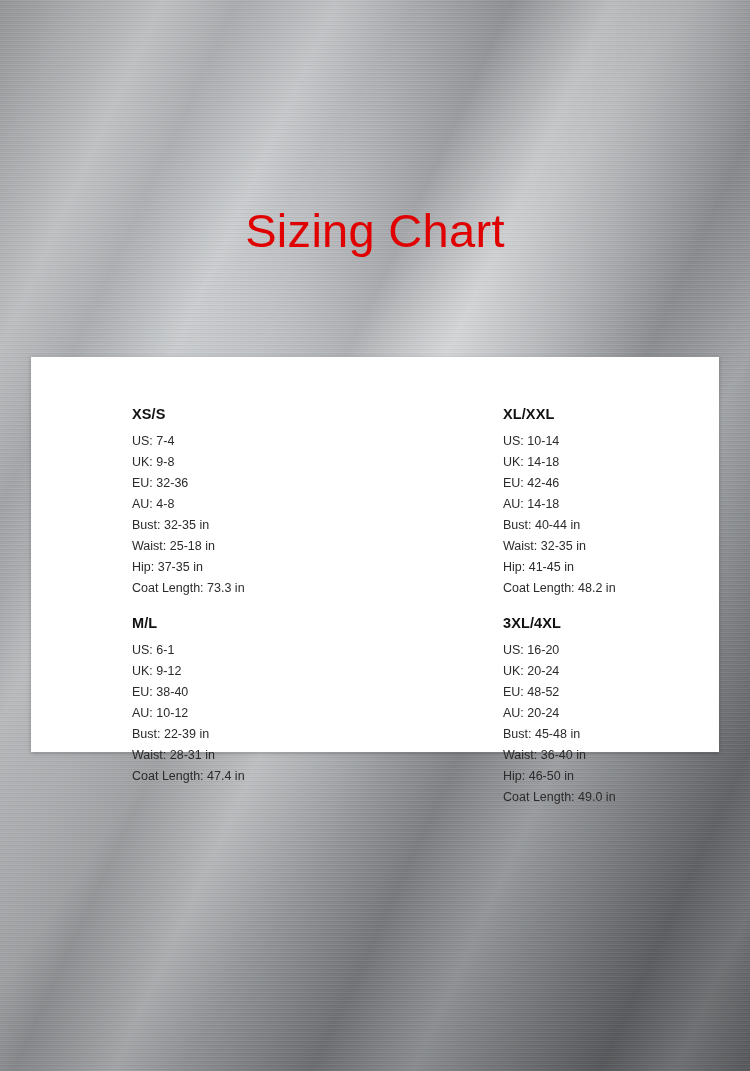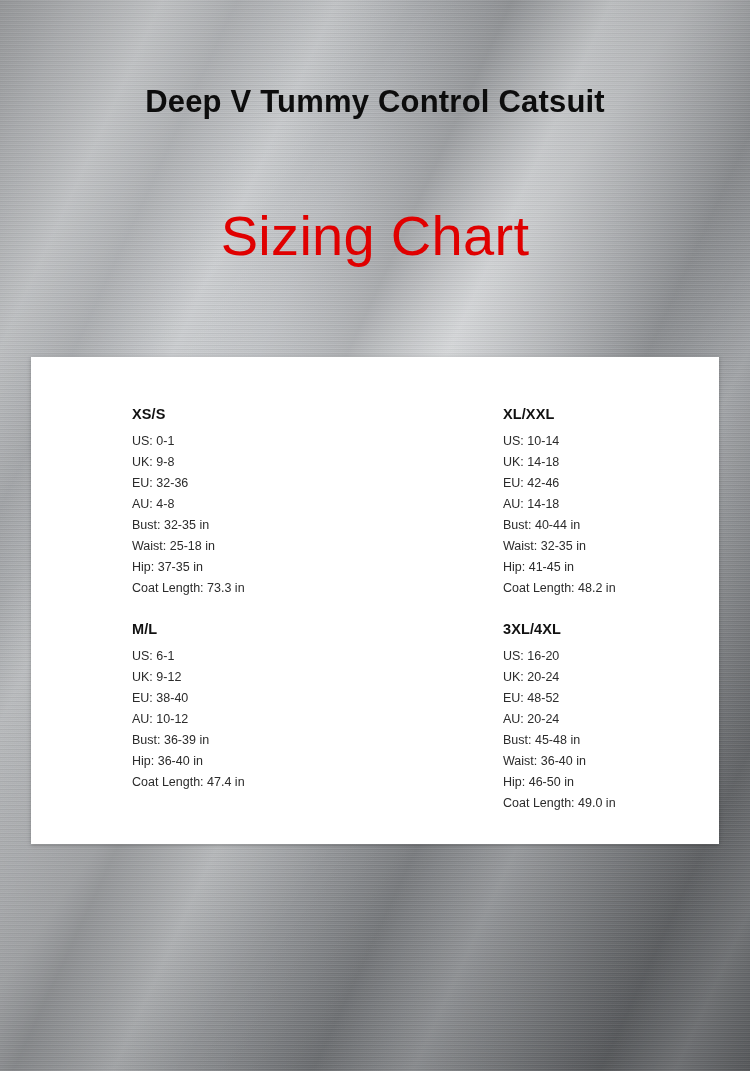--- a/index.html
+++ b/index.html
@@ -87,52 +87,52 @@
     color: #0d0d0d;
     letter-spacing: 0.2px;
   }
 
   .chart-title {
     position: absolute;
     top: 203px;
     left: 0;
     width: 750px;
     text-align: center;
-    font-size: 56px;
+    font-size: 47px;
     font-weight: normal;
     color: #e00000;
     letter-spacing: 0.3px;
   }
 
   .card {
     position: absolute;
     left: 31px;
     top: 357px;
     width: 688px;
-    height: 487px;
+    height: 395px;
     background: #ffffff;
     box-shadow: 0 1px 4px rgba(0,0,0,0.25);
   }
 
   .cols {
     position: absolute;
     left: 0;
     top: 0;
     width: 100%;
     height: 100%;
   }
 
   .size-block {
     position: absolute;
     width: 300px;
   }
   .col-left  { left: 101px; }
   .col-right { left: 472px; }
   .row-top    { top: 49px; }
-  .row-bottom { top: 264px; }
+  .row-bottom { top: 258px; }
 
   .size-name {
     font-size: 14.5px;
     font-weight: bold;
     color: #111;
     margin: 0 0 9px 0;
     letter-spacing: 0.1px;
   }
   .spec {
     font-size: 12.5px;
@@ -140,30 +140,29 @@
     line-height: 21px;
     white-space: nowrap;
   }
 </style>
 </head>
 <body>
 
 <div class="page">
   <div class="content">
 
-    <div class="product-title">Deep V Tummy Control Catsuit</div>
 
     <div class="chart-title">Sizing Chart</div>
 
     <div class="card">
       <div class="cols">
 
         <div class="size-block col-left row-top">
           <div class="size-name">XS/S</div>
-          <div class="spec">US: 0-1</div>
+          <div class="spec">US: 7-4</div>
           <div class="spec">UK: 9-8</div>
           <div class="spec">EU: 32-36</div>
           <div class="spec">AU: 4-8</div>
           <div class="spec">Bust: 32-35 in</div>
           <div class="spec">Waist: 25-18 in</div>
           <div class="spec">Hip: 37-35 in</div>
           <div class="spec">Coat Length: 73.3 in</div>
         </div>
 
         <div class="size-block col-right row-top">
@@ -177,22 +176,22 @@
           <div class="spec">Hip: 41-45 in</div>
           <div class="spec">Coat Length: 48.2 in</div>
         </div>
 
         <div class="size-block col-left row-bottom">
           <div class="size-name">M/L</div>
           <div class="spec">US: 6-1</div>
           <div class="spec">UK: 9-12</div>
           <div class="spec">EU: 38-40</div>
           <div class="spec">AU: 10-12</div>
-          <div class="spec">Bust: 36-39 in</div>
-          <div class="spec">Hip: 36-40 in</div>
+          <div class="spec">Bust: 22-39 in</div>
+          <div class="spec">Waist: 28-31 in</div>
           <div class="spec">Coat Length: 47.4 in</div>
         </div>
 
         <div class="size-block col-right row-bottom">
           <div class="size-name">3XL/4XL</div>
           <div class="spec">US: 16-20</div>
           <div class="spec">UK: 20-24</div>
           <div class="spec">EU: 48-52</div>
           <div class="spec">AU: 20-24</div>
           <div class="spec">Bust: 45-48 in</div>

